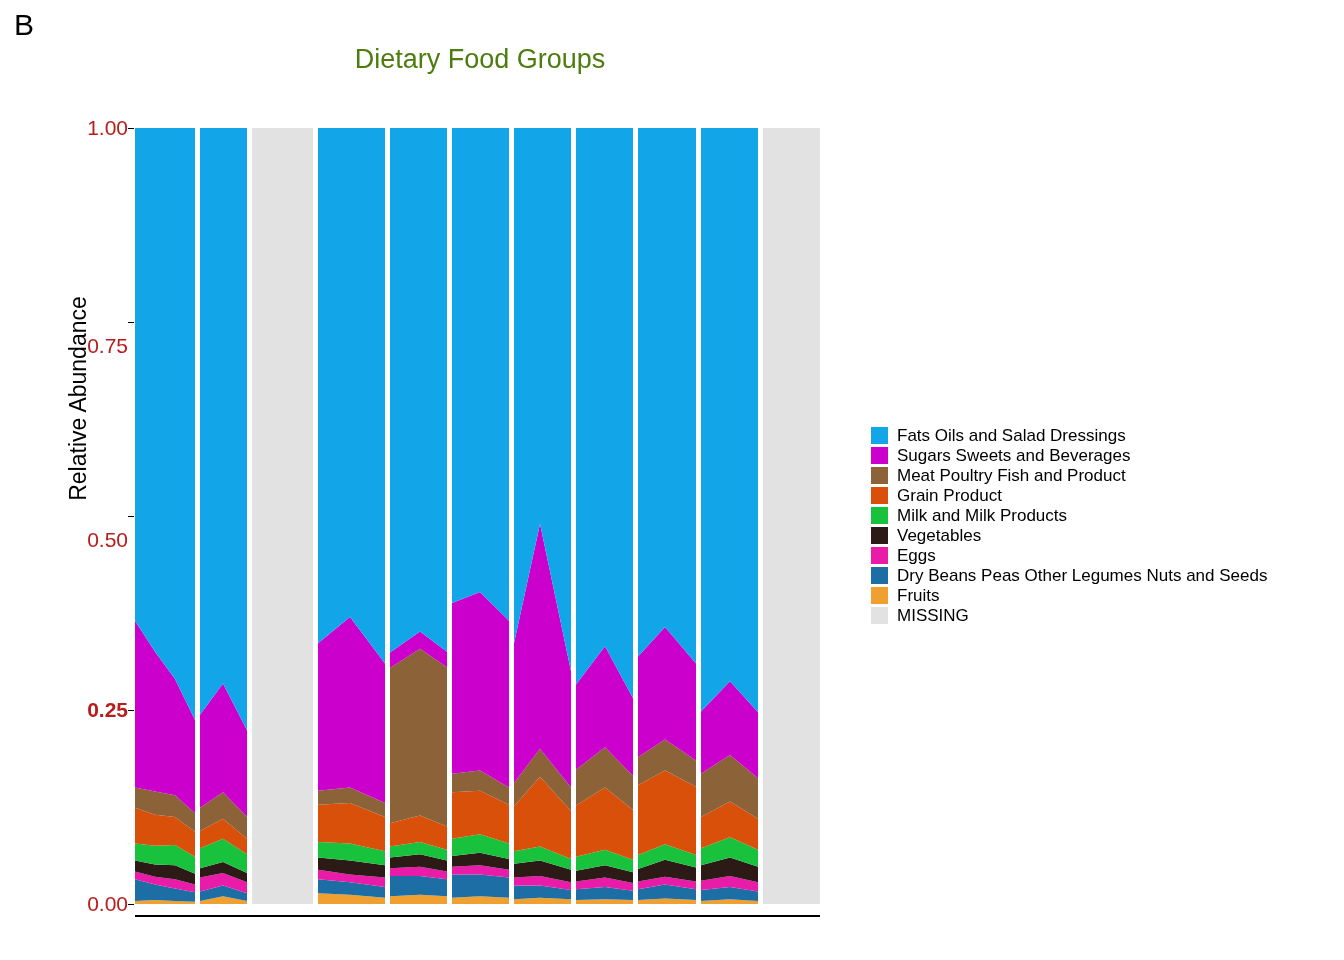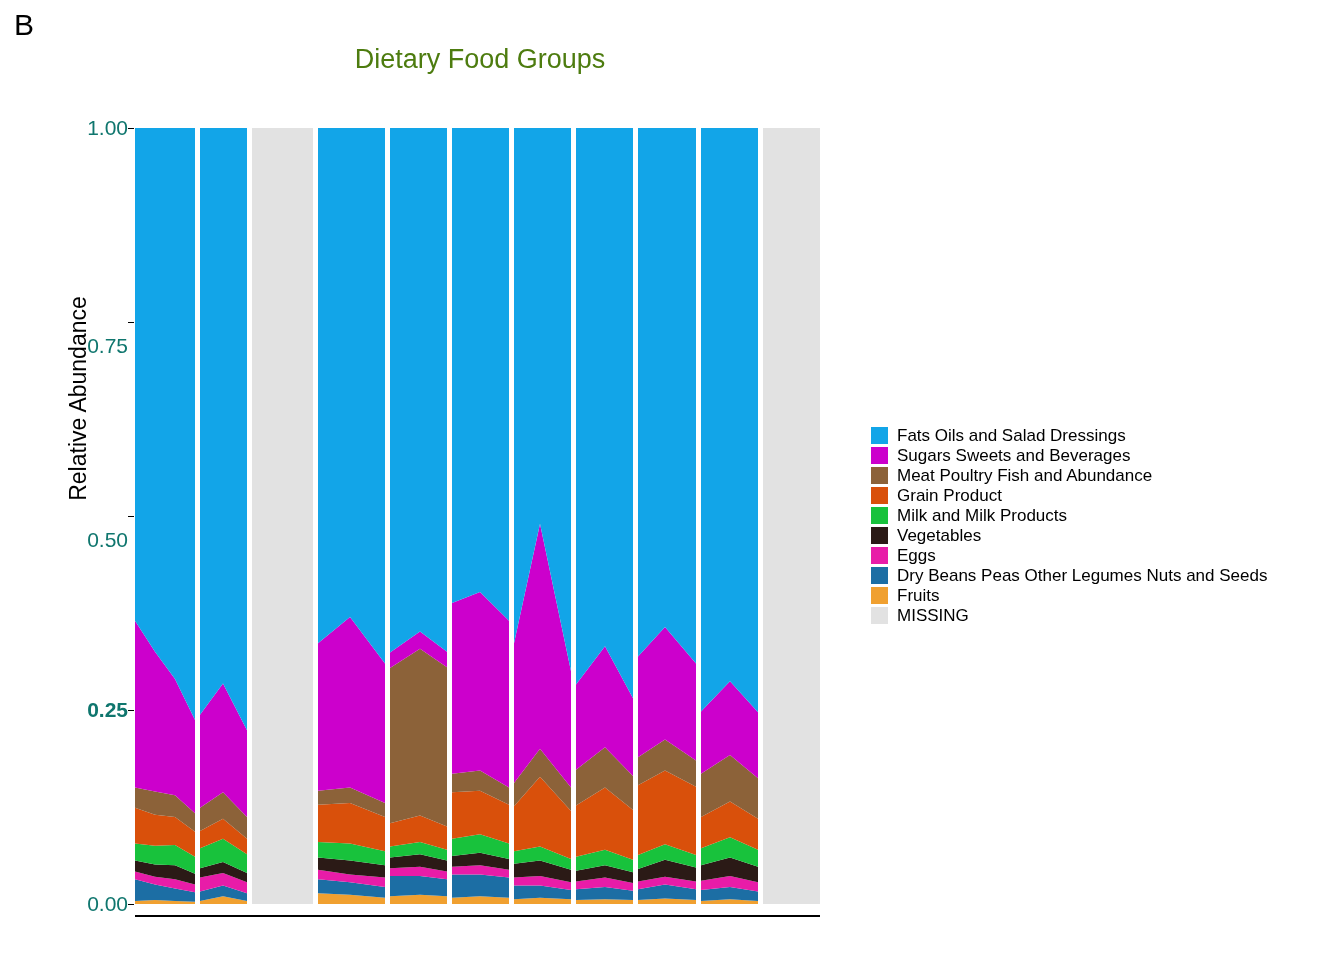--- a/index.html
+++ b/index.html
@@ -56,21 +56,21 @@
     width: 685px;
     height: 776px;
     overflow: hidden;
   }
   .y-tick-label {
     position: absolute;
     right: 0;
     width: 68px;
     text-align: right;
     font-size: 21px;
-    color: #0f766e;
+    color: #b91c1c;
     transform: translateY(-50%);
   }
   #y-ticks {
     position: absolute;
     left: 0;
     top: 0;
     width: 128px;
     height: 960px;
   }
   .tick-mark {
@@ -240,21 +240,21 @@
     <div class="legend-row">
       <span class="legend-swatch" style="background: rgb(18, 165, 232);"></span>
       <span class="legend-text">Fats Oils and Salad Dressings</span>
     </div>
     <div class="legend-row">
       <span class="legend-swatch" style="background: rgb(204, 0, 204);"></span>
       <span class="legend-text">Sugars Sweets and Beverages</span>
     </div>
     <div class="legend-row">
       <span class="legend-swatch" style="background: rgb(140, 98, 57);"></span>
-      <span class="legend-text">Meat Poultry Fish and Abundance</span>
+      <span class="legend-text">Meat Poultry Fish and Product</span>
     </div>
     <div class="legend-row">
       <span class="legend-swatch" style="background: rgb(217, 80, 11);"></span>
       <span class="legend-text">Grain Product</span>
     </div>
     <div class="legend-row">
       <span class="legend-swatch" style="background: rgb(24, 194, 60);"></span>
       <span class="legend-text">Milk and Milk Products</span>
     </div>
     <div class="legend-row">

